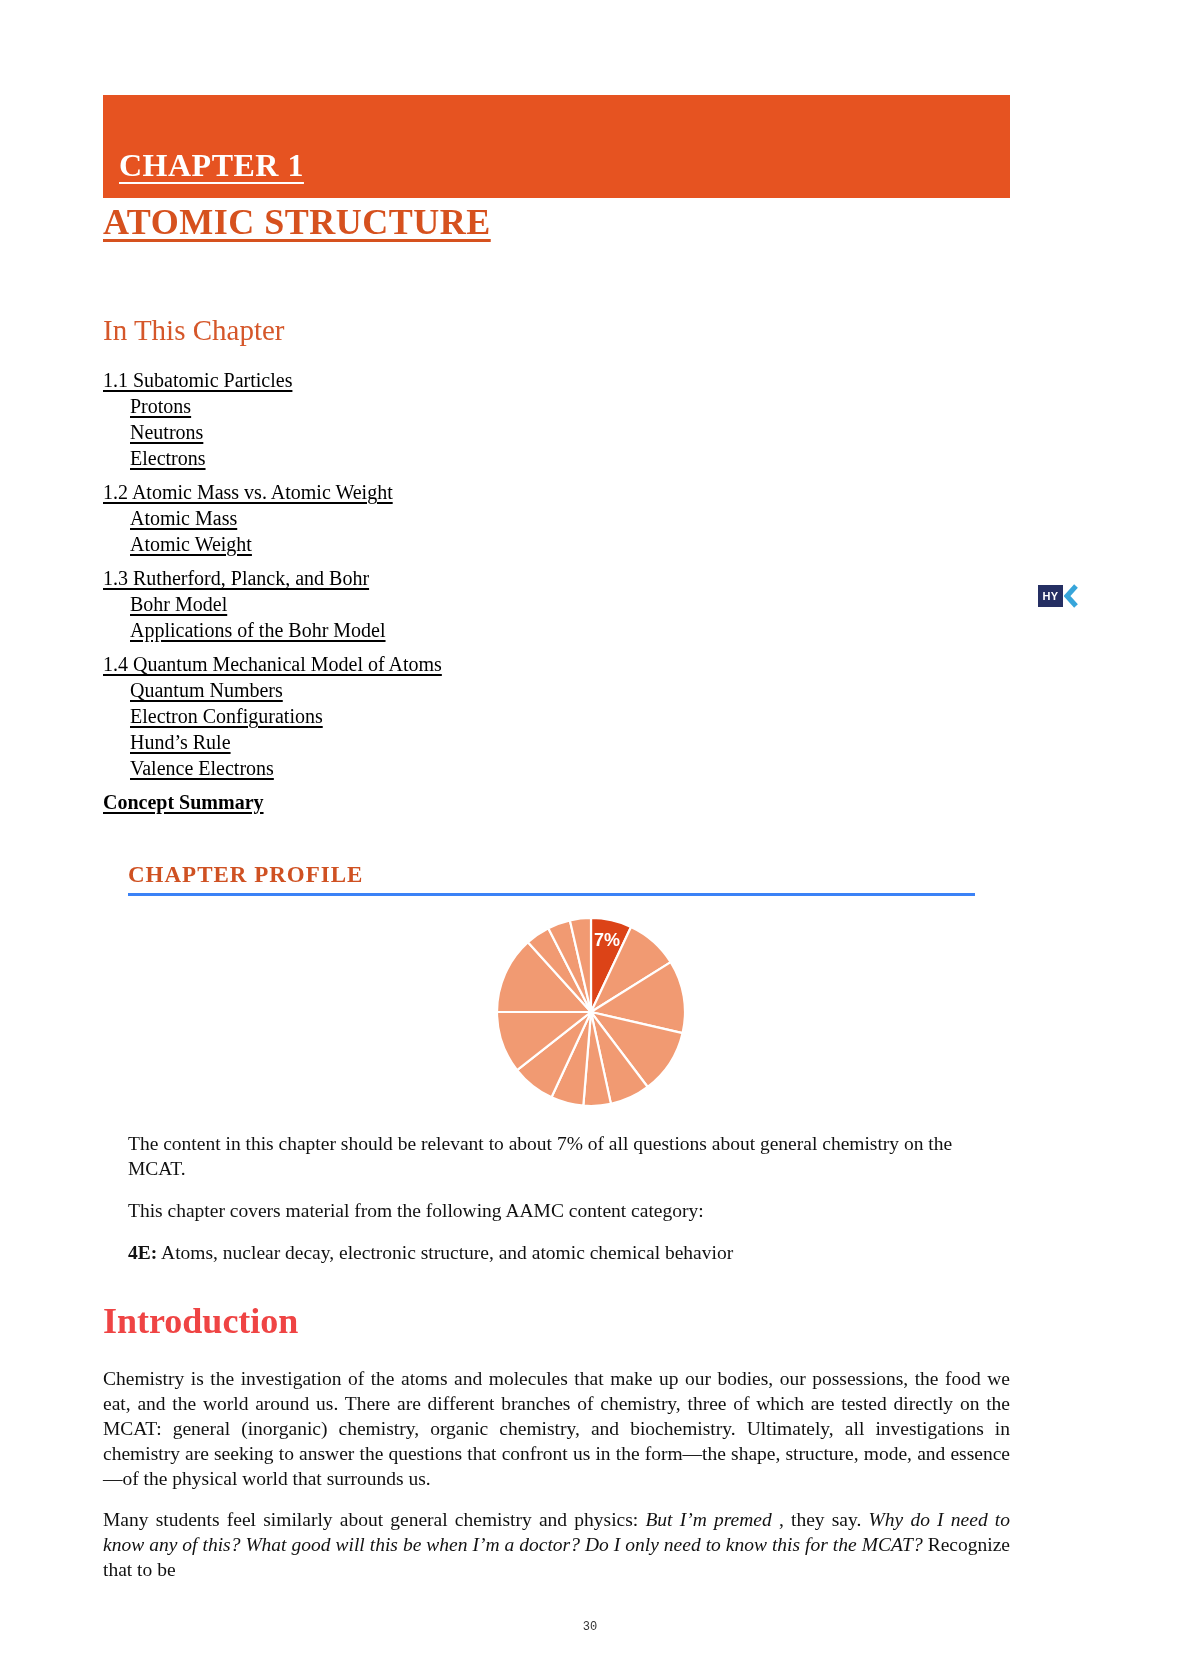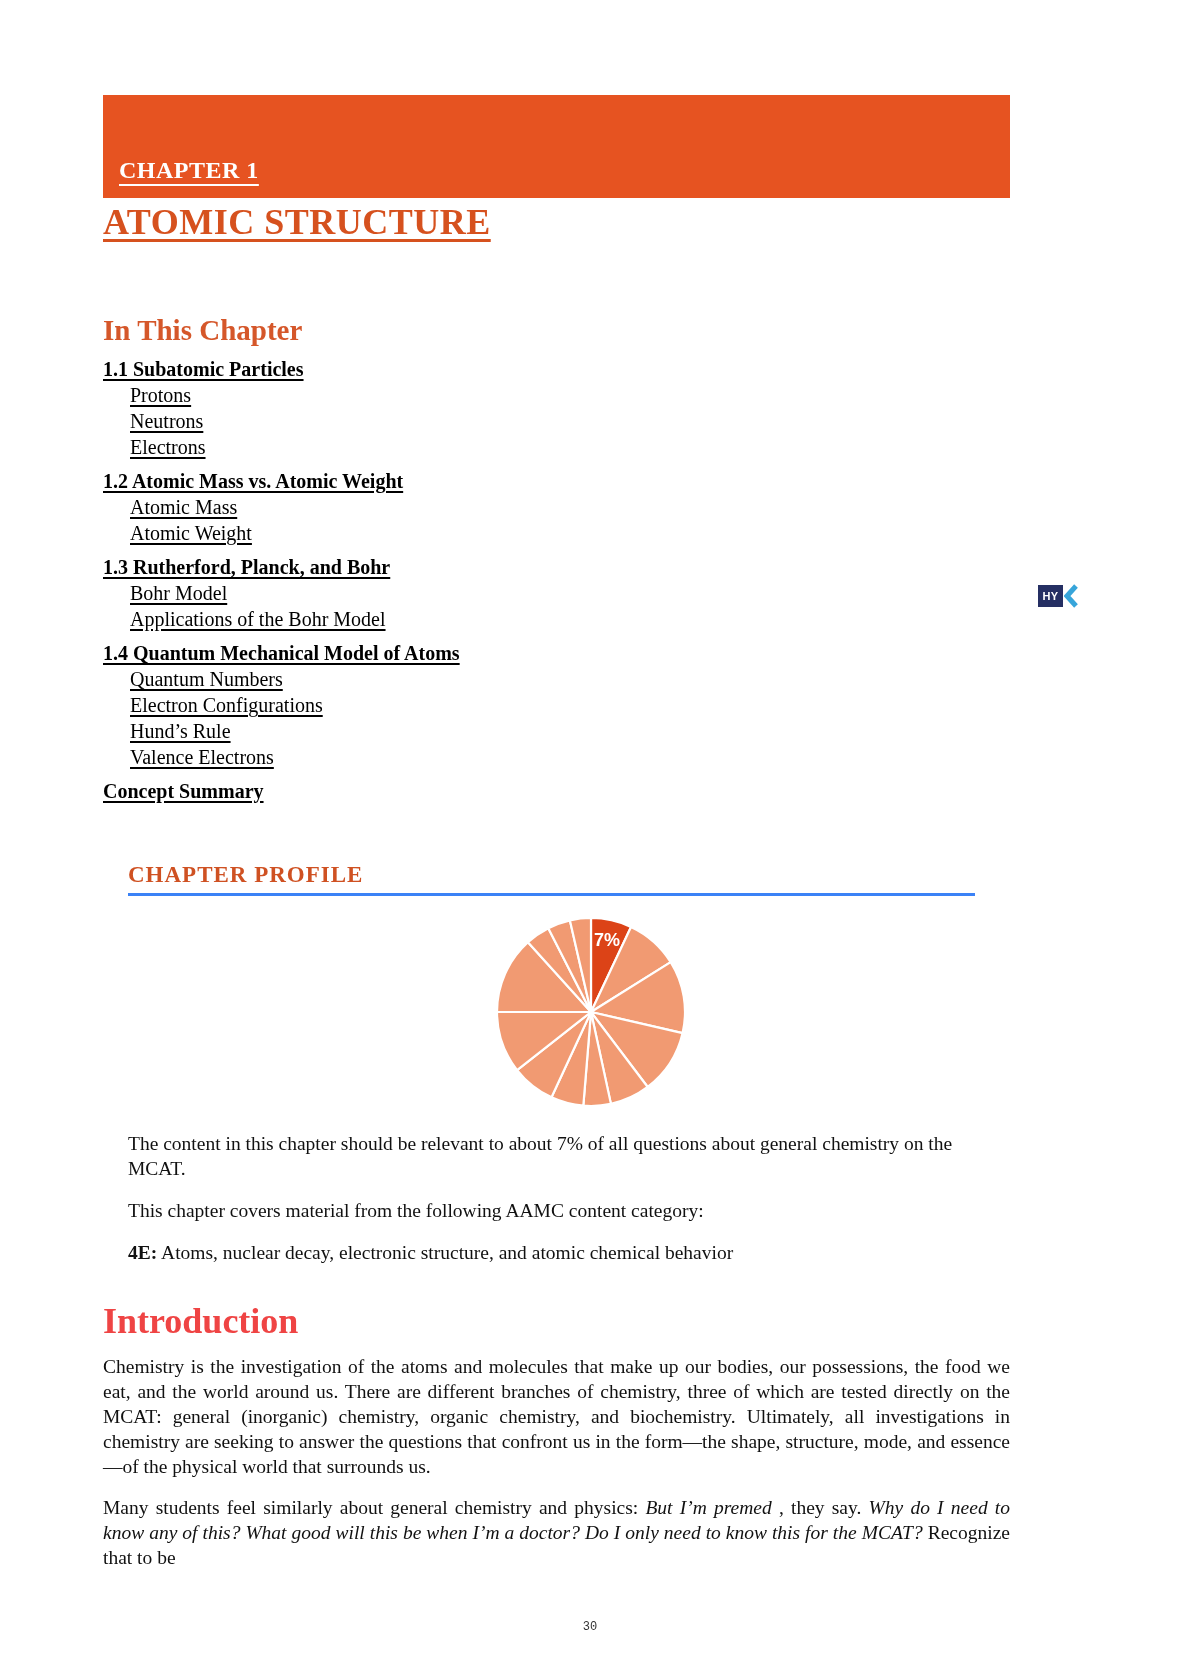--- a/index.html
+++ b/index.html
@@ -18,21 +18,21 @@
   .banner {
     position: absolute;
     left: 103px; top: 95px;
     width: 907px; height: 103px;
     background: #e65321;
   }
   .chapter-label {
     position: absolute;
     left: 16px; bottom: 14px;
     color: #ffffff;
-    font-size: 24px;
+    font-size: 32px;
     font-weight: bold;
     letter-spacing: 0.5px;
     text-decoration: underline;
     text-decoration-thickness: 2px;
     text-underline-offset: 6px;
   }
   .main-title {
     position: absolute;
     left: 103px; top: 201px;
     color: #d6511e;
@@ -42,36 +42,36 @@
     text-decoration: underline;
     text-decoration-thickness: 3px;
     text-underline-offset: 5px;
   }
 
   
   .toc-block { position: absolute; left: 103px; top: 314px; width: 907px; }
   .toc-heading {
     color: #d5572a;
     font-size: 29px;
-    font-weight: bold;
-    margin-bottom: 9px;
+    font-weight: normal;
+    margin-bottom: 20px;
   }
   .toc-group { margin-bottom: 8px; }
   .toc-section-link, .toc-sub-link, .concept-summary-link {
     display: block;
     color: #000;
     font-size: 20px;
     line-height: 26px;
     text-decoration: underline;
     text-decoration-thickness: 2px;
     text-underline-offset: 3px;
     cursor: pointer;
     width: max-content;
   }
-  .toc-section-link { font-weight: bold; }
+  .toc-section-link { font-weight: normal; }
   .toc-sub-link { margin-left: 27px; font-weight: normal; }
   .concept-summary-link { font-weight: bold; margin-top: 8px; }
 
   
   .hy-badge { position: absolute; left: 1038px; top: 584px; display: flex; align-items: center; }
   .hy-chip {
     width: 25px; height: 22px;
     background: #252f63;
     border-radius: 0;
     display: flex; align-items: center; justify-content: center;
@@ -114,21 +114,21 @@
     color: #ef4444;
     font-size: 36px;
     font-weight: bold;
   }
   .intro-block p {
     font-size: 19.5px;
     line-height: 25px;
     text-align: justify;
     margin-top: 16px;
   }
-  .intro-block p.first { margin-top: 12px; }
+  .intro-block p.first { margin-top: 24px; }
 
   .page-number {
     position: absolute;
     left: 0; bottom: 36px;
     width: 100%;
     text-align: center;
     font-family: Liberation Mono, monospace;
     font-size: 12px;
     color: #333;
   }

